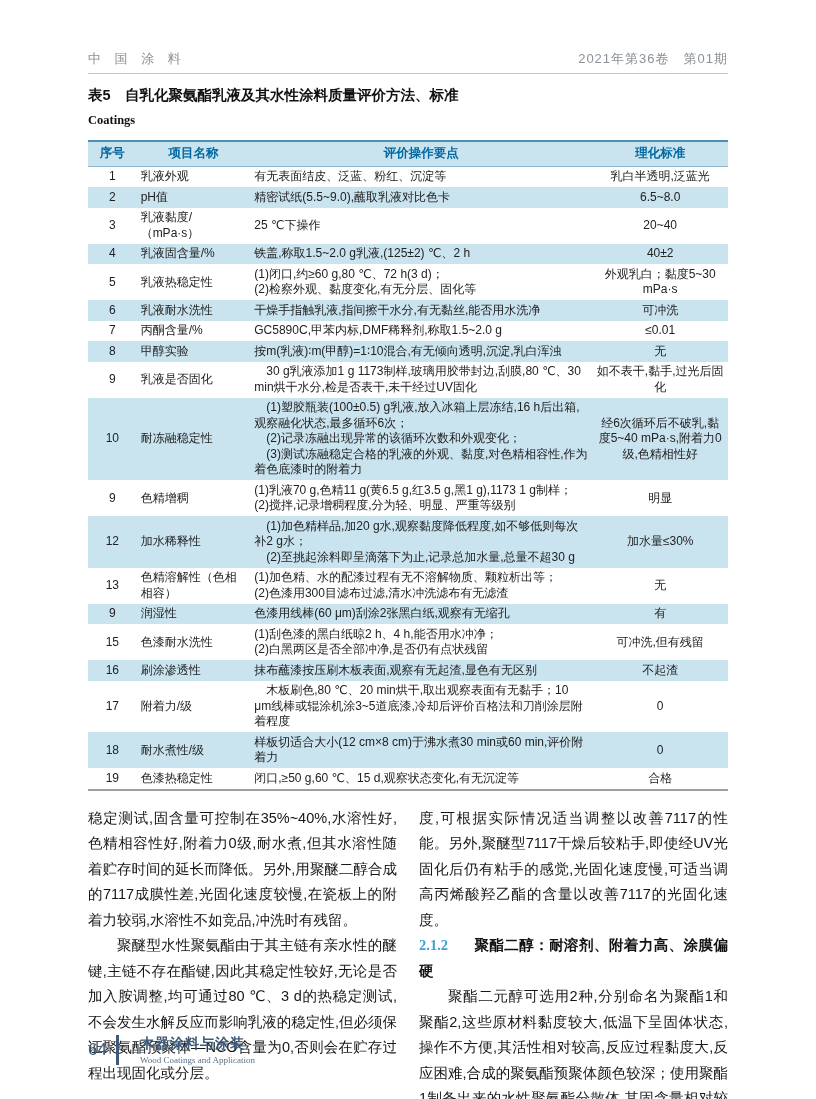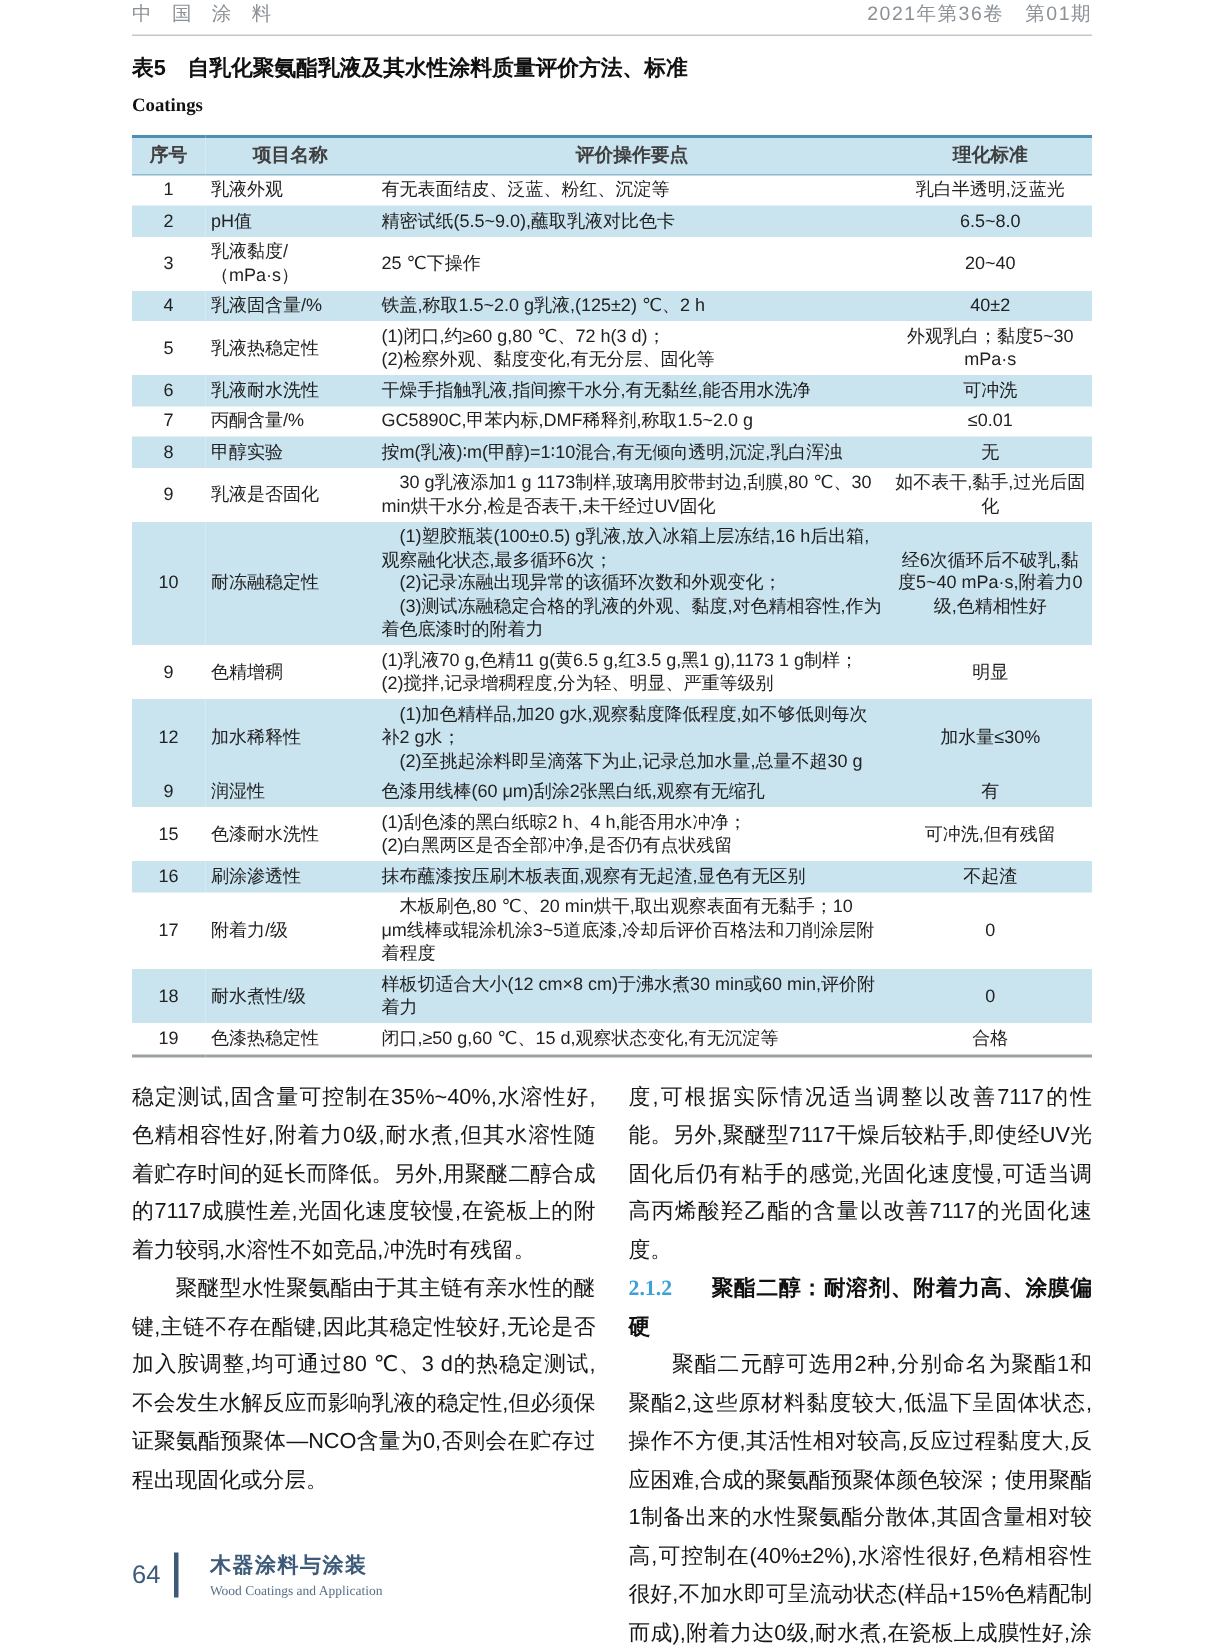--- a/index.html
+++ b/index.html
@@ -6,41 +6,41 @@
   .page{
     width:816px;height:1099px;background:#ffffff;position:relative;
     font-family:"Liberation Sans","DejaVu Sans",sans-serif;color:#1e1e1e;
     overflow:hidden;box-sizing:border-box;
   }
   .content{margin:0 88px;width:640px;}
 
   
   .runhead{
     display:flex;justify-content:space-between;align-items:flex-end;
-    padding-bottom:5px;border-bottom:1px solid #c3c8cb;
+    padding-top:50px;padding-bottom:5px;border-bottom:1px solid #c3c8cb;
     font-size:13px;color:#8b9196;
   }
   .runhead .jname{letter-spacing:5px;}
   .runhead .issue{letter-spacing:1px;}
 
   
   .tbl-titles{text-align:left;margin-top:12px;}
   .tbl-title-zh{font-size:14.5px;font-weight:bold;color:#111;}
   .tbl-title-en{font-size:12.5px;font-weight:bold;color:#111;margin-top:6px;line-height:1.55;
     font-family:"Liberation Serif","DejaVu Serif",serif;}
 
   
   table.eval{
     width:100%;border-collapse:collapse;margin-top:10px;
     font-size:12px;line-height:15.5px;
     border-top:2px solid #4d90b5;border-bottom:2px solid #9aa1a5;
   }
   table.eval th{
     background:#c9e3ef;font-weight:bold;font-size:12.5px;
-    padding:4px 2px;border-bottom:1px solid #8cb9cf;color:#404040;
+    padding:4px 2px;border-bottom:1px solid #8cb9cf;color:#0369a1;
   }
   table.eval td{padding:2.5px 4px;vertical-align:middle;color:#222;}
   table.eval tr.alt td{background:#c9e3ef;}
   td.no{text-align:center;width:42px;}
   td.name{width:108px;padding-left:6px;}
   td.method{width:348px;}
   td.std{width:132px;text-align:center;}
 
   
   .columns{display:flex;gap:22px;margin-top:15px;}
@@ -177,20 +177,29 @@
             <td class="std">明显</td>
           </tr>
           <tr class="alt">
             <td class="no">12</td>
             <td class="name">加水稀释性</td>
             <td class="method">
               <div>　(1)加色精样品,加20 g水,观察黏度降低程度,如不够低则每次补2 g水；</div>
               <div>　(2)至挑起涂料即呈滴落下为止,记录总加水量,总量不超30 g</div>
             </td>
             <td class="std">加水量≤30%</td>
+          </tr>
+          <tr>
+            <td class="no">13</td>
+            <td class="name">色精溶解性（色相相容）</td>
+            <td class="method">
+              <div>(1)加色精、水的配漆过程有无不溶解物质、颗粒析出等；</div>
+              <div>(2)色漆用300目滤布过滤,清水冲洗滤布有无滤渣</div>
+            </td>
+            <td class="std">无</td>
           </tr>
           <tr class="alt">
             <td class="no">9</td>
             <td class="name">润湿性</td>
             <td class="method">
               <div>色漆用线棒(60 μm)刮涂2张黑白纸,观察有无缩孔</div>
             </td>
             <td class="std">有</td>
           </tr>
           <tr>

